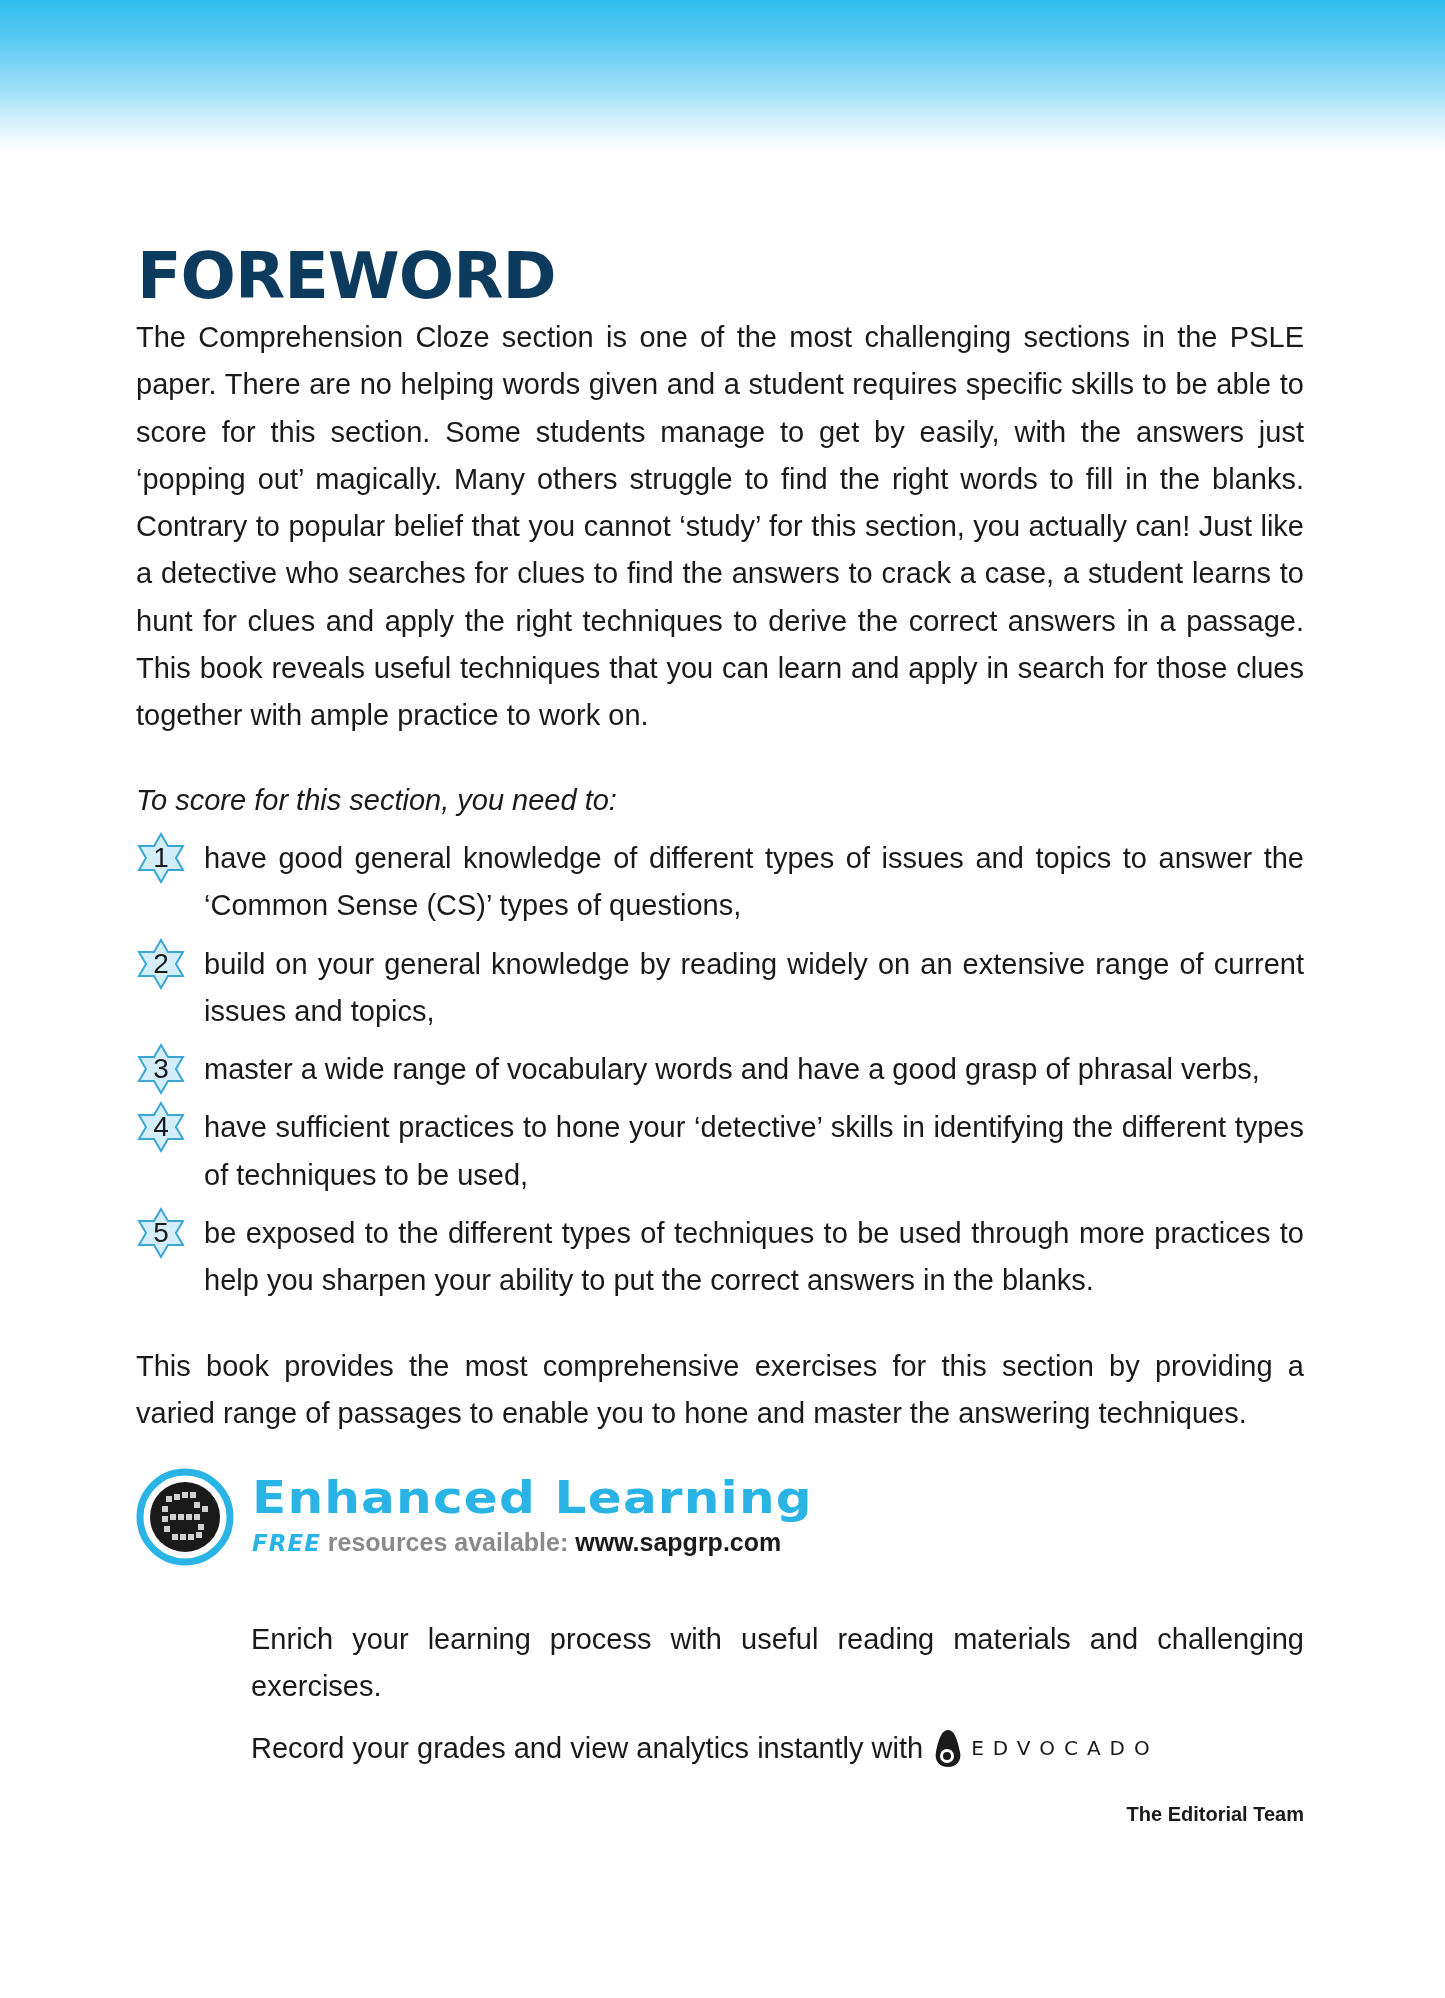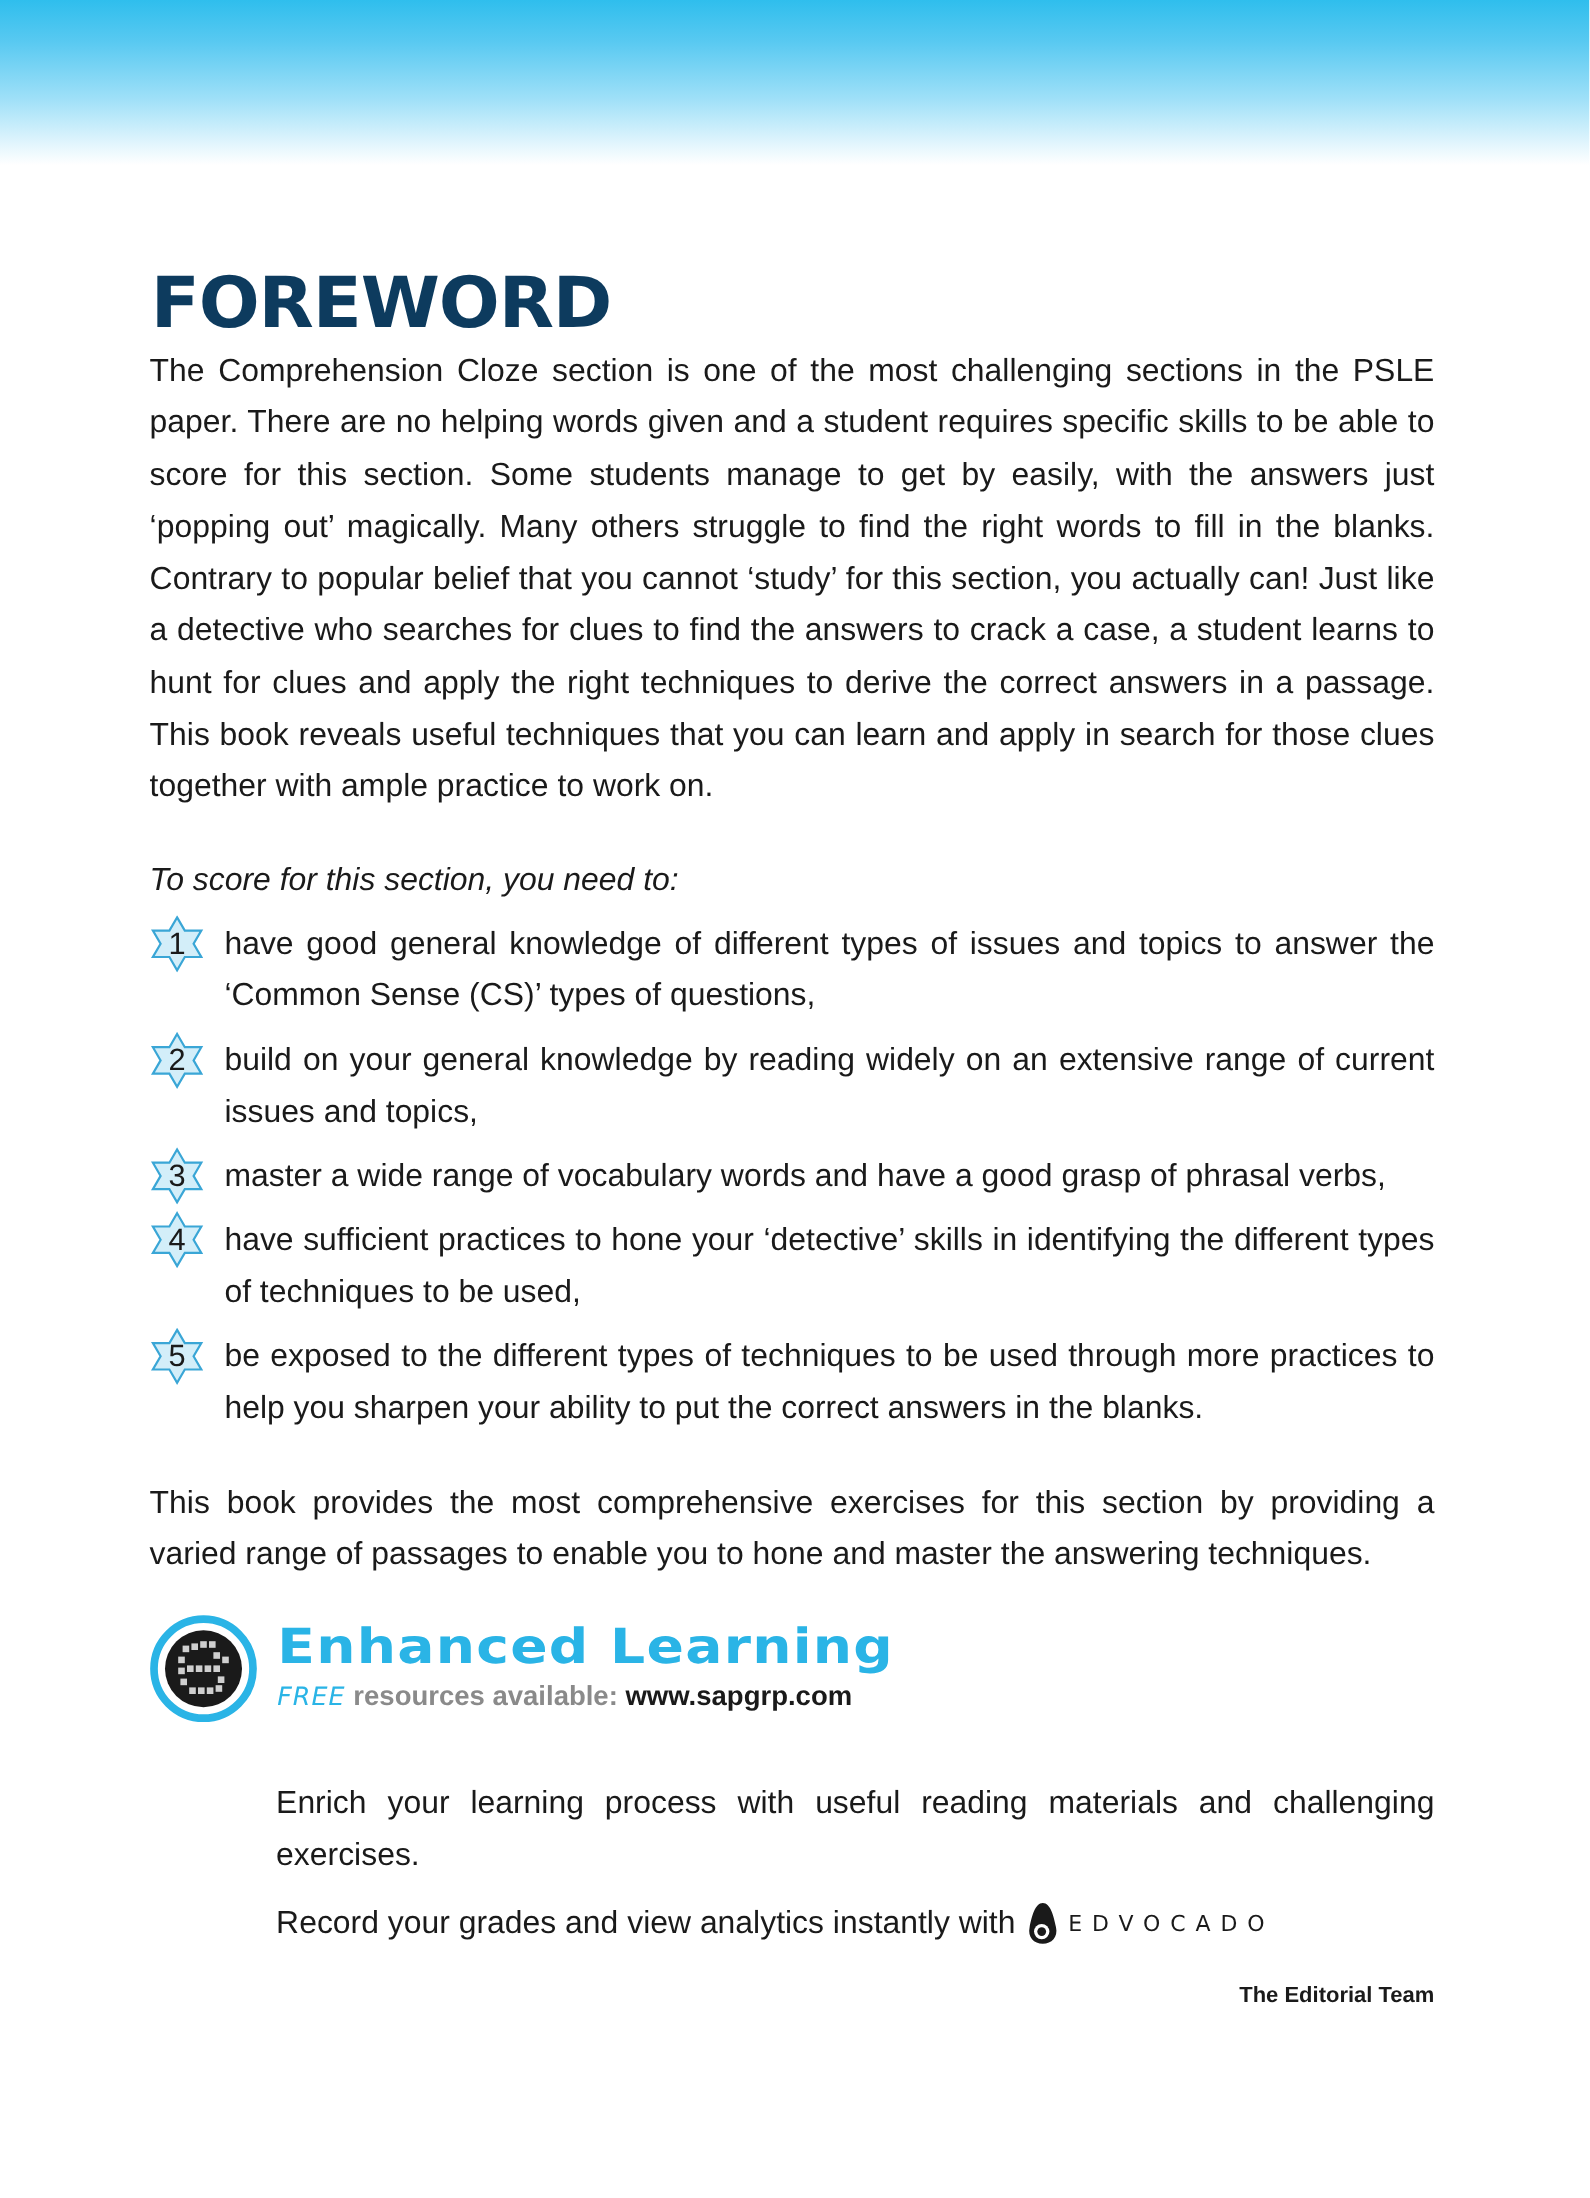--- a/index.html
+++ b/index.html
@@ -48,21 +48,21 @@
   .el-title {
     position:absolute; left:116px; top:4px;
     font-family:"DejaVu Sans", sans-serif; font-weight:bold;
     font-size:44px; letter-spacing:1px; color:#2ab4e6;
     transform:scaleX(1.14); transform-origin:left; white-space:nowrap;
   }
   .el-sub {
     position:absolute; left:116px; top:60px; white-space:nowrap;
     font-size:25px; font-weight:bold;
   }
-  .el-free { color:#2ab4e6; font-family:"DejaVu Sans", sans-serif; font-style:italic; font-weight:normal; font-size:23px; letter-spacing:1px; }
+  .el-free { color:#2ab4e6; font-family:"DejaVu Sans", sans-serif; font-style:italic; font-weight:bold; font-size:23px; letter-spacing:1px; }
   .el-res { color:#8a8a8a; }
   .el-url { color:#1a1a1a; }
   .extra {
     position:absolute; left:251px; top:1616px; width:1053px;
     font-size:29px; line-height:47.3px;
   }
   .extra p { margin:0; text-align:justify; }
   .extra .e1 { margin-bottom:14px; }
   .e2 { white-space:nowrap; display:flex; align-items:center; }
   .edv {

